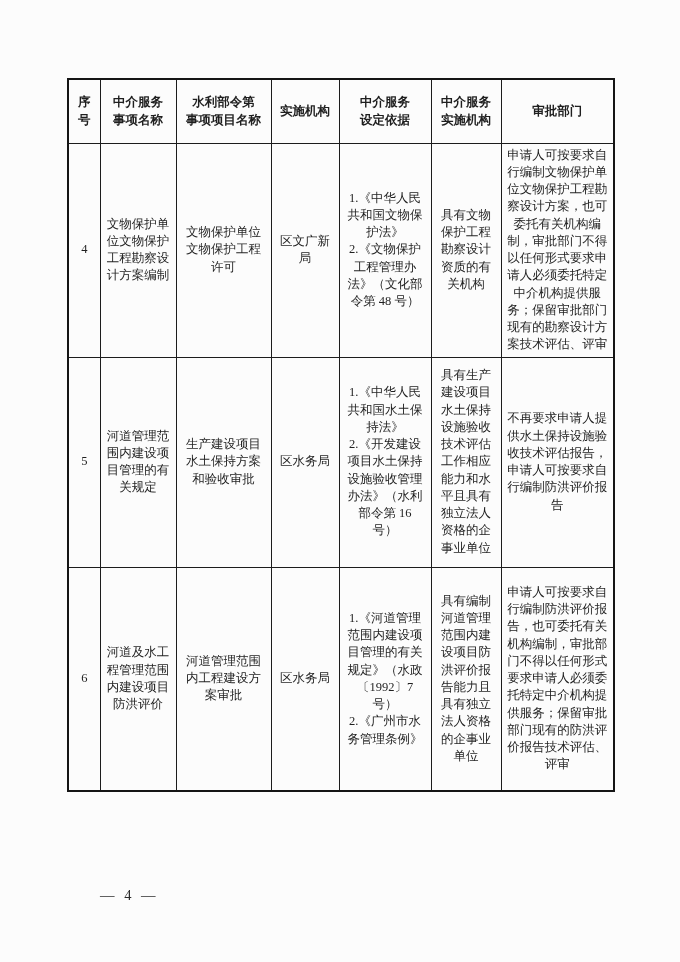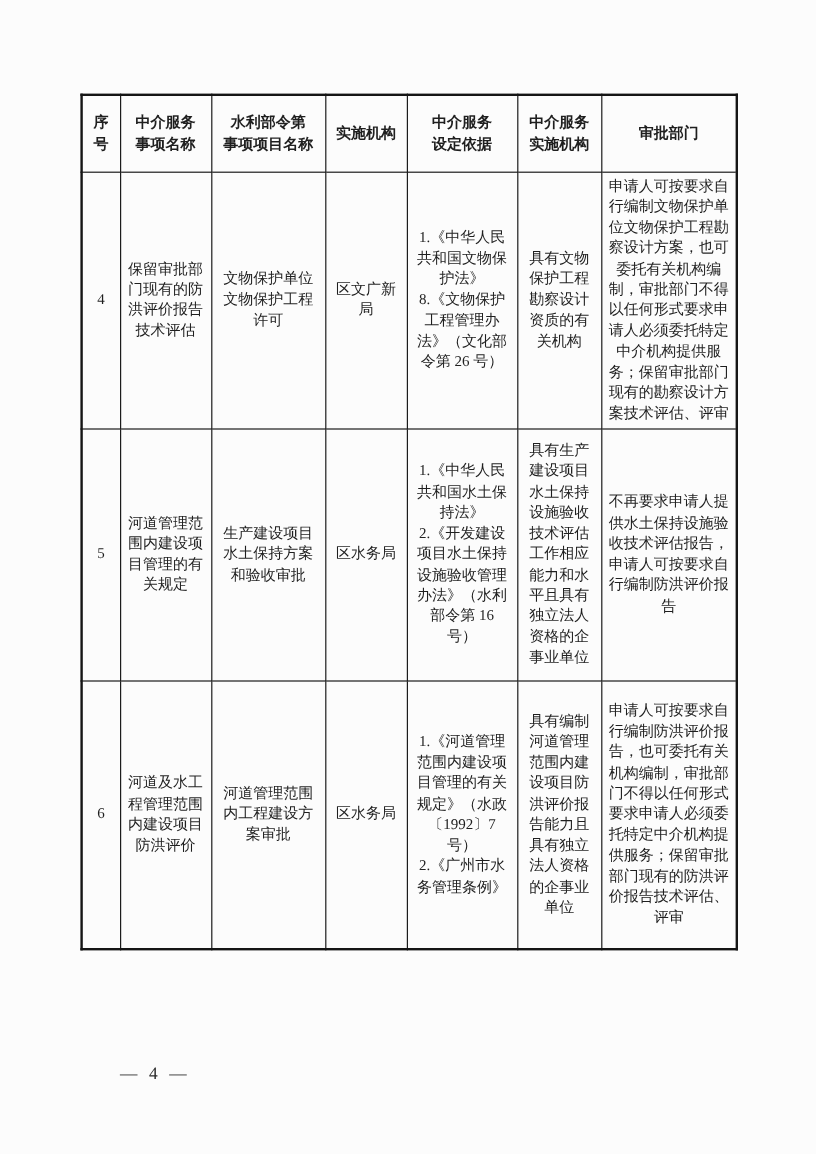--- a/index.html
+++ b/index.html
@@ -94,25 +94,25 @@
         <th>中介服务
 设定依据</th>
         <th>中介服务
 实施机构</th>
         <th>审批部门</th>
       </tr>
     </thead>
     <tbody>
       <tr class="row-4">
         <td class="center">4</td>
-        <td>保留审批部门现有的防洪评价报告技术评估</td>
+        <td>文物保护单位文物保护工程勘察设计方案编制</td>
         <td>文物保护单位文物保护工程许可</td>
         <td>区文广新局</td>
         <td>1.《中华人民共和国文物保护法》
-8.《文物保护工程管理办法》（文化部令第 26 号）</td>
+2.《文物保护工程管理办法》（文化部令第 48 号）</td>
         <td>具有文物保护工程勘察设计资质的有关机构</td>
         <td>申请人可按要求自行编制文物保护单位文物保护工程勘察设计方案，也可委托有关机构编制，审批部门不得以任何形式要求申请人必须委托特定中介机构提供服务；保留审批部门现有的勘察设计方案技术评估、评审</td>
       </tr>
       <tr class="row-5">
         <td class="center">5</td>
         <td>河道管理范围内建设项目管理的有关规定</td>
         <td>生产建设项目水土保持方案和验收审批</td>
         <td>区水务局</td>
         <td>1.《中华人民共和国水土保持法》
 2.《开发建设项目水土保持设施验收管理办法》（水利部令第 16 号）</td>

